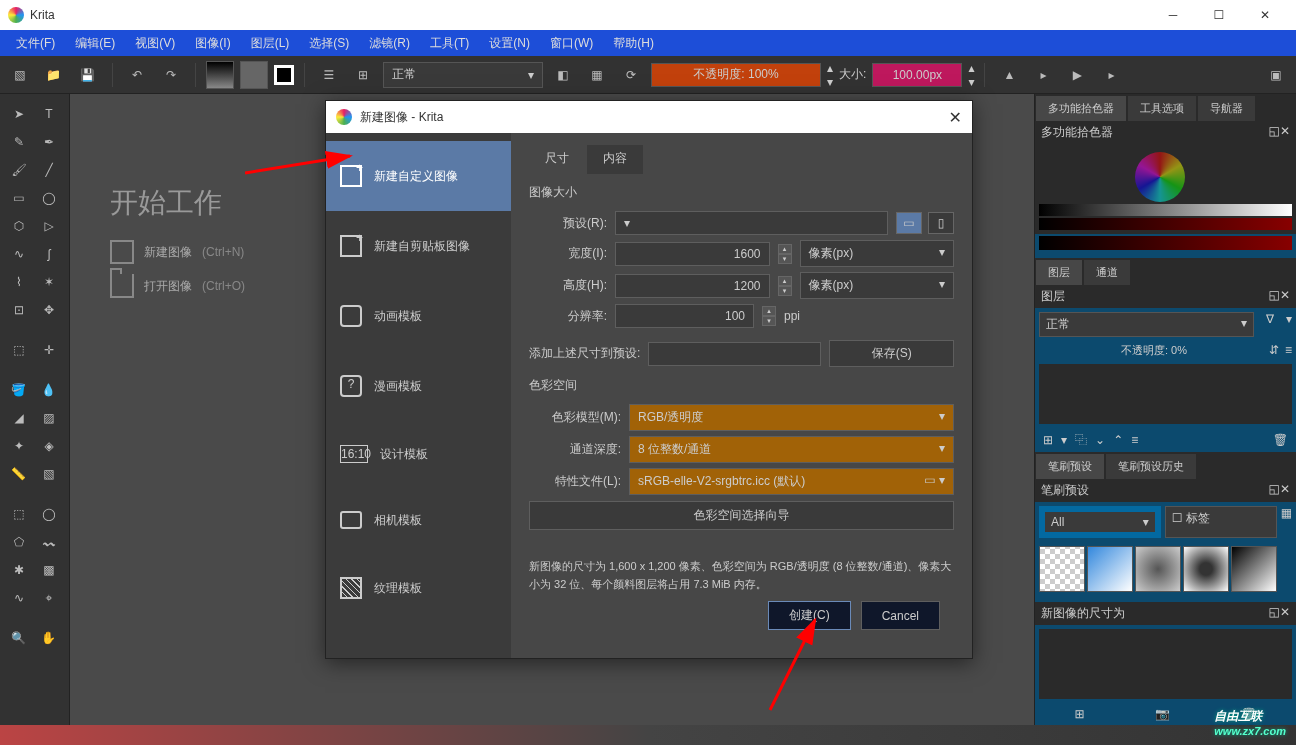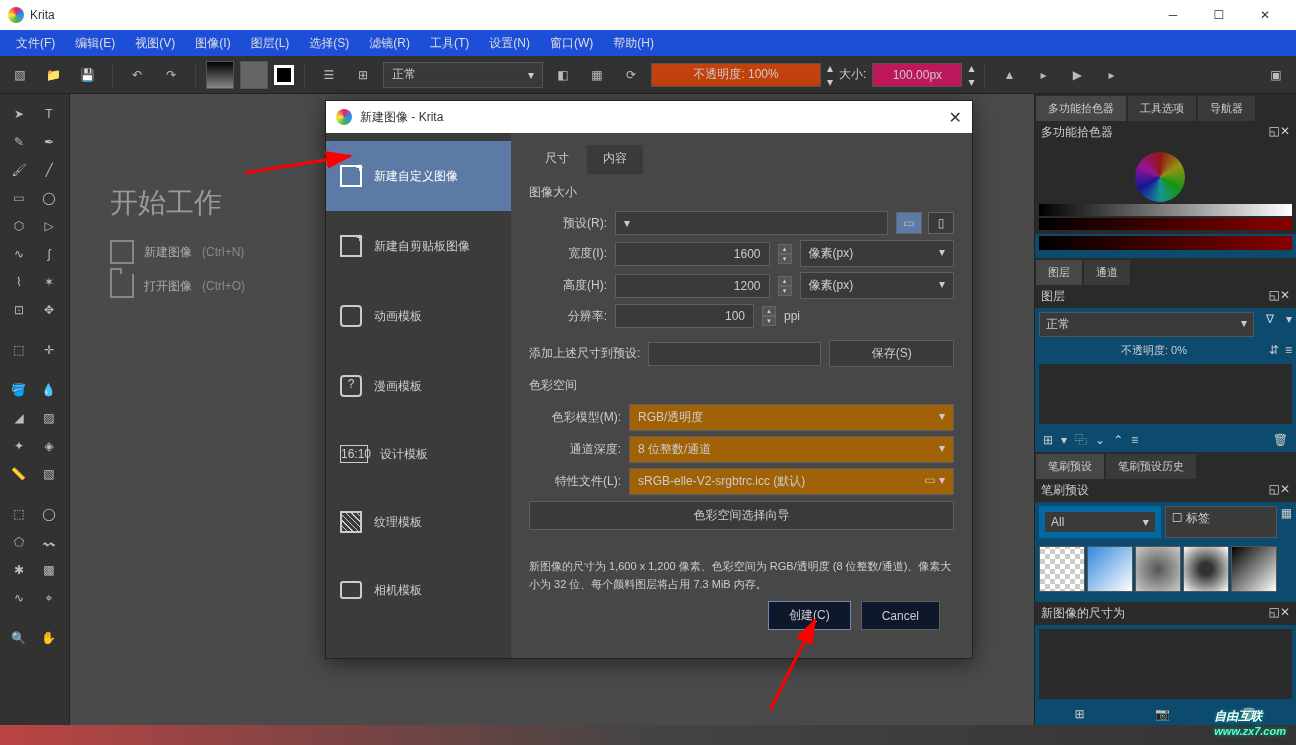--- a/index.html
+++ b/index.html
@@ -394,26 +394,26 @@
         </div>
       <div class="side-item">
           <div style="width:22px;height:22px;border:2px solid #ccc;border-radius:4px;text-align:center">?</div>
           <span>漫画模板</span>
         </div>
       <div class="side-item">
           <div style="width:28px;height:18px;border:1px solid #ccc;font-size:12px;text-align:center;line-height:16px">16:10</div>
           <span>设计模板</span>
         </div>
       <div class="side-item">
+          <div style="width:22px;height:18px;border:2px solid #ccc;border-radius:3px"></div>
+          <span>相机模板</span>
+        </div>
+      <div class="side-item">
           <div style="width:22px;height:22px;border:2px solid #ccc;background:repeating-linear-gradient(45deg,transparent 0 3px,#ccc 3px 4px)"></div>
           <span>纹理模板</span>
-        </div>
-      <div class="side-item">
-          <div style="width:22px;height:18px;border:2px solid #ccc;border-radius:3px"></div>
-          <span>相机模板</span>
         </div>
     </div>
     <div class="dialog-content">
       <div class="dialog-tabs">
         <div class="tab active">尺寸</div>
         <div class="tab">内容</div>
       </div>
       <div class="fieldset-title">图像大小</div>
       <div class="formrow">
         <div class="label">预设(R):</div>

